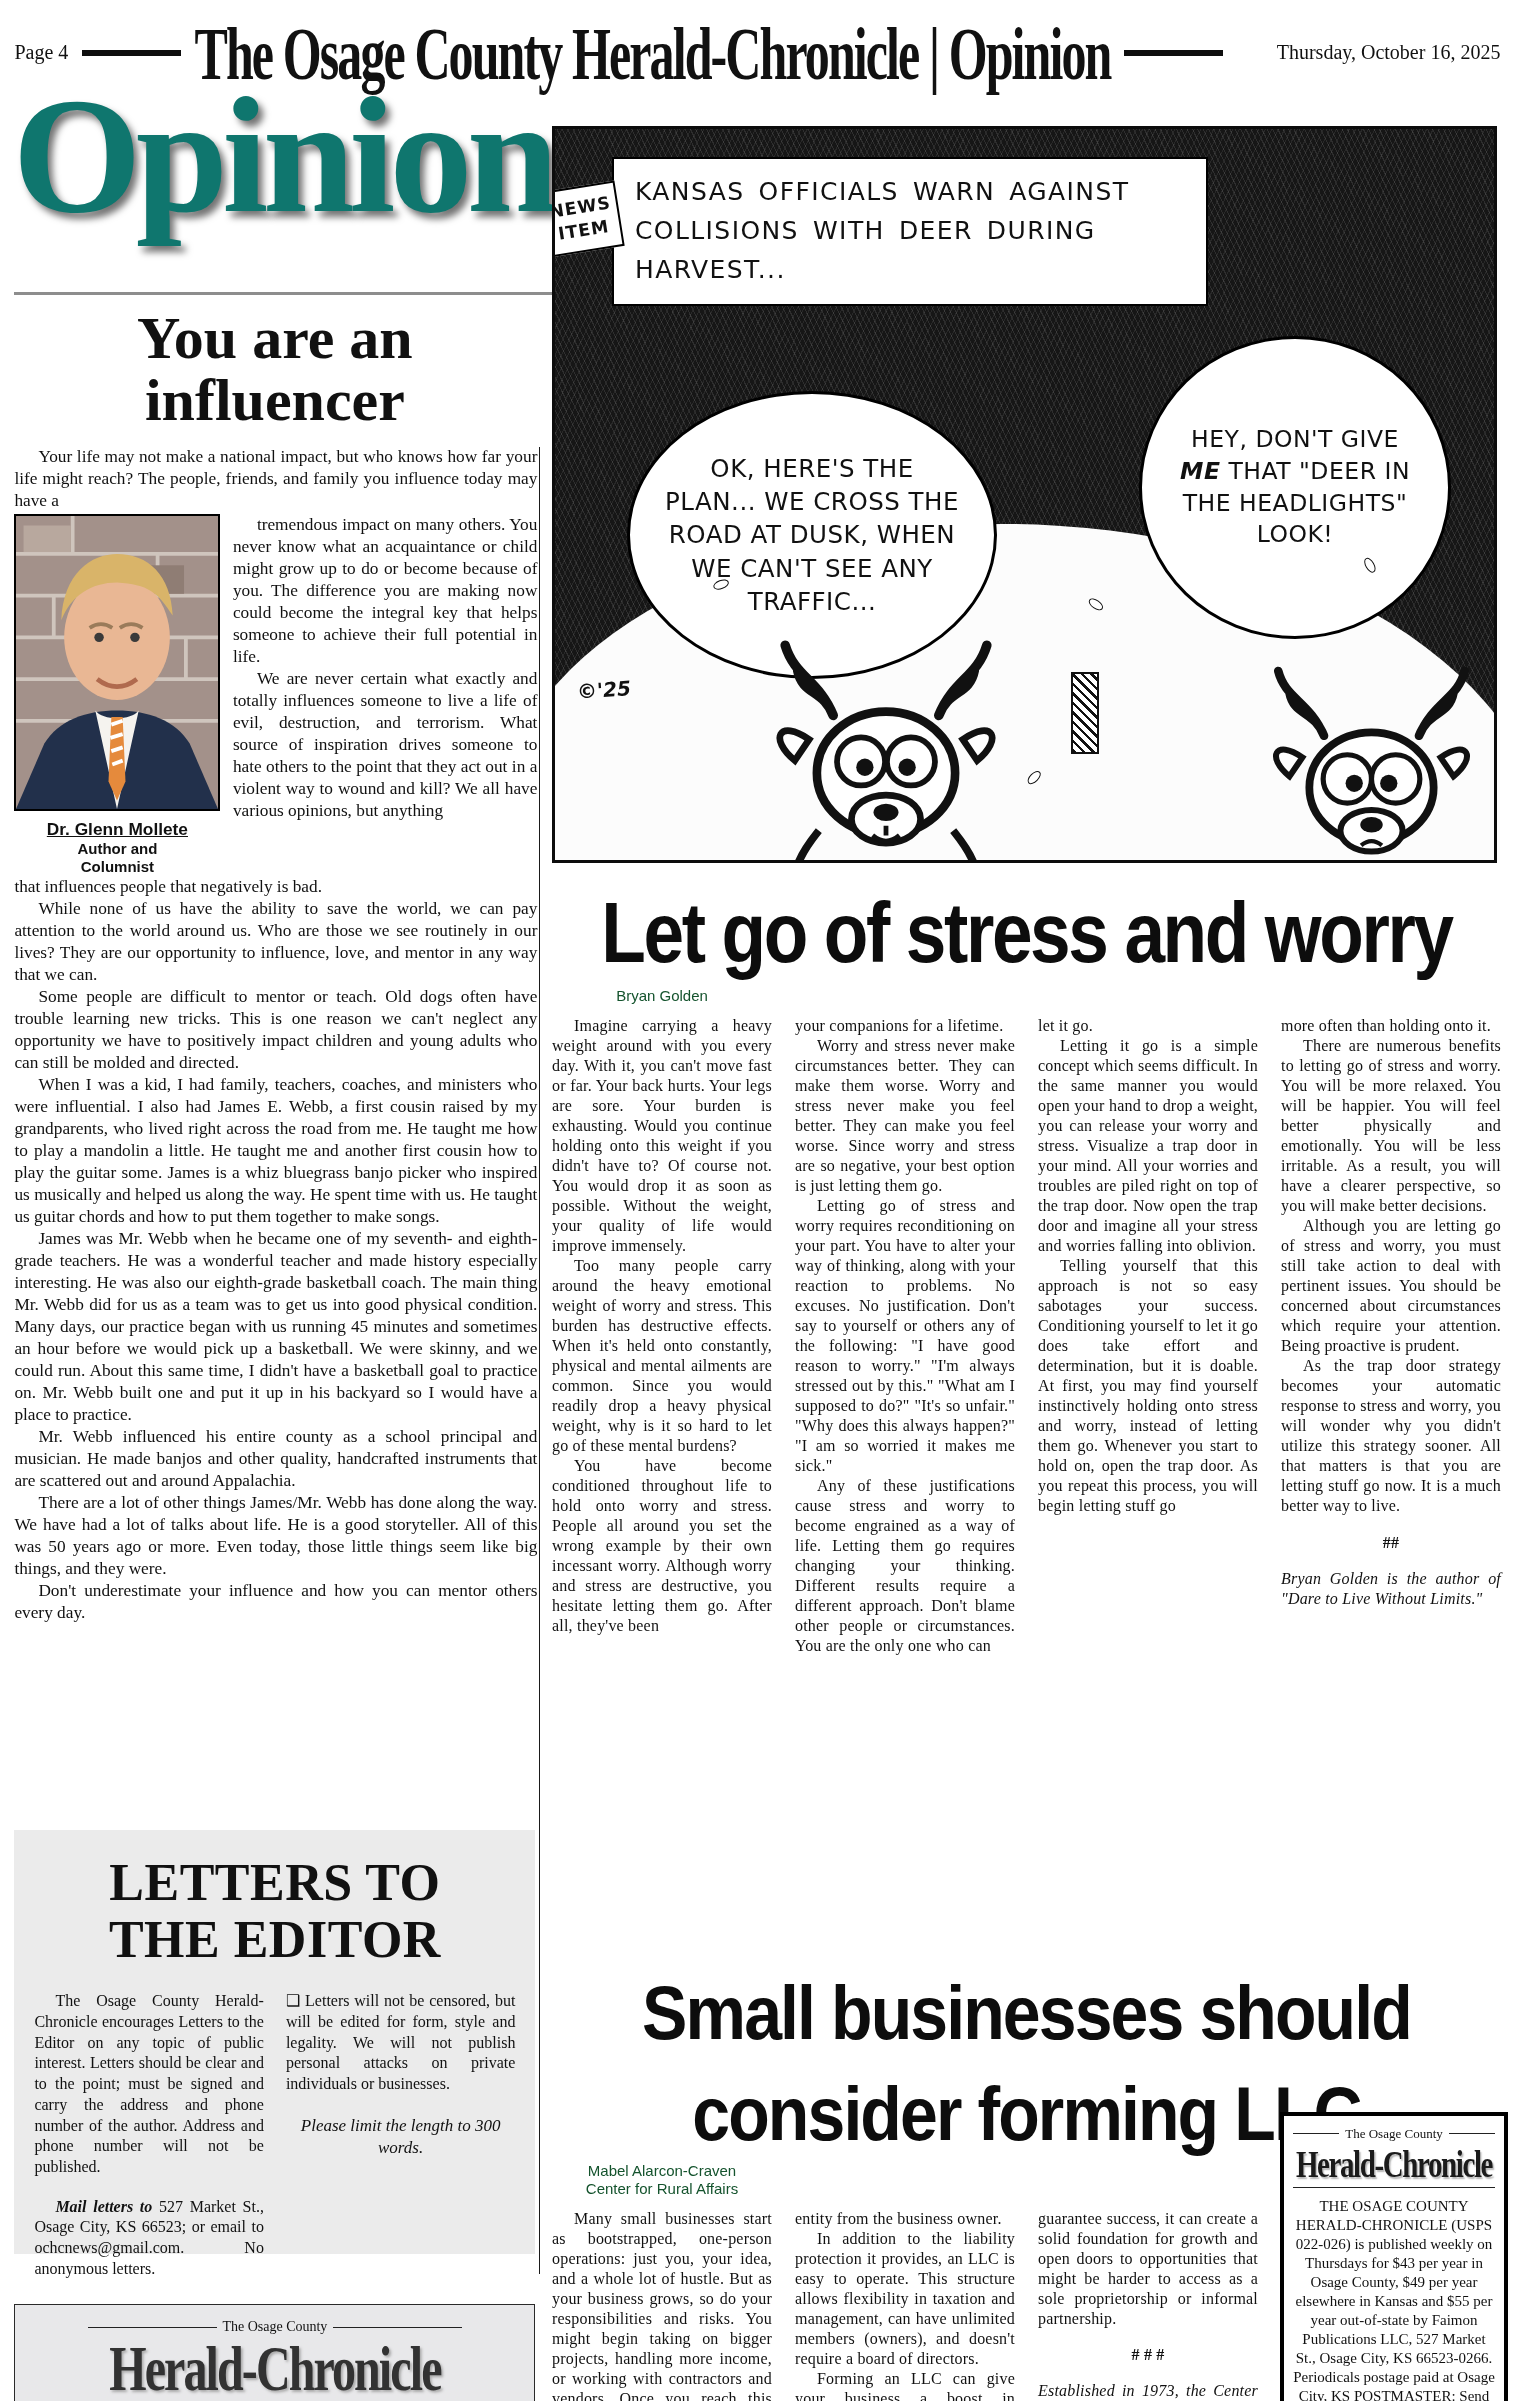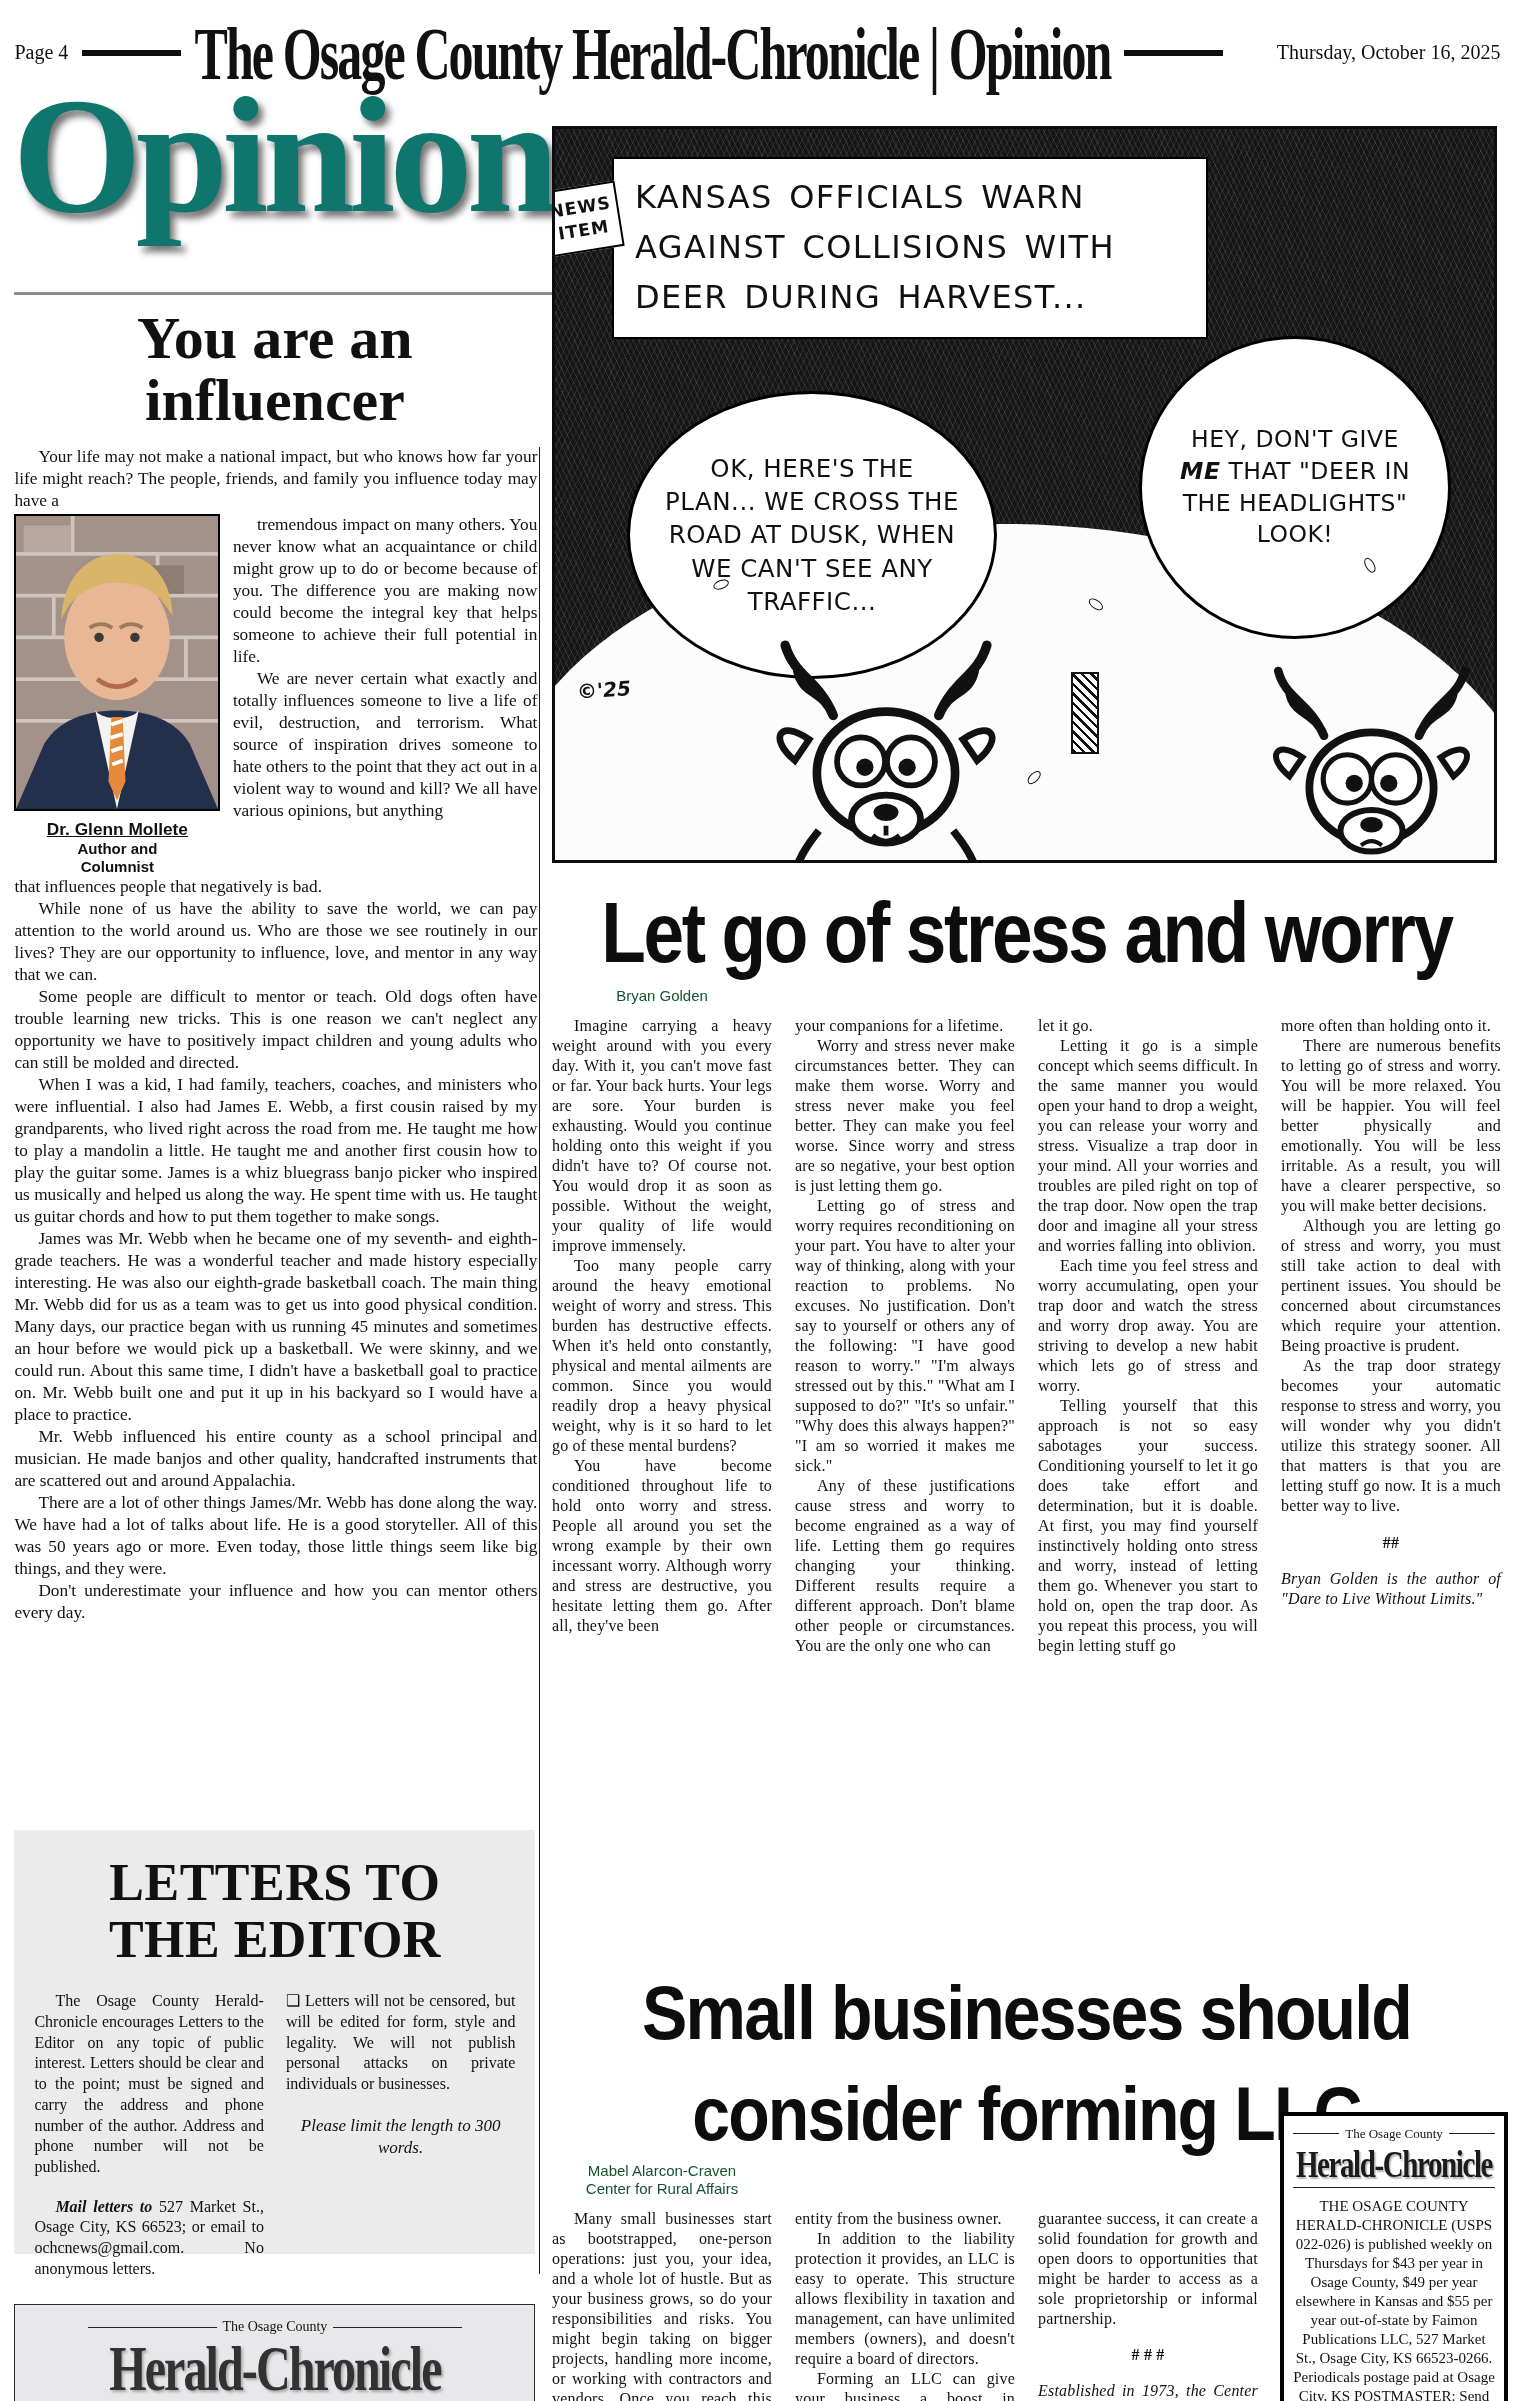--- a/index.html
+++ b/index.html
@@ -41,21 +41,21 @@
   
   .cartoon { position:absolute; left:552px; top:126px; width:945px; height:737px;
     border:3.8px solid #0c0c0c; overflow:hidden;
     background:
       repeating-linear-gradient(64deg, rgba(255,255,255,.10) 0 1px, transparent 1px 4.8px),
       repeating-linear-gradient(116deg, rgba(255,255,255,.08) 0 1px, transparent 1px 5.8px),
       #161616; }
   .ground { position:absolute; left:-6%; bottom:-20%; width:112%; height:66%;
     background:#fcfcfc; border-radius:48% 52% 0 0 / 62% 70% 0 0; }
   .banner { position:absolute; left:57px; top:28px; width:596px; background:#fff; border:2.9px solid #000;
-    padding:14.4px 21px; font-family:"DejaVu Sans", sans-serif; font-size:32px; line-height:1.55;
+    padding:14.4px 21px; font-family:"DejaVu Sans", sans-serif; font-size:25px; line-height:1.55;
     letter-spacing:1.4px; word-spacing:4.8px; font-weight:500; }
   .news-item { position:absolute; left:-10.6px; top:57px; width:76px; background:#fff; border:2.9px solid #000;
     padding:7.7px 3.8px; transform:rotate(-9deg); text-align:center; font-family:"DejaVu Sans", sans-serif;
     font-size:17.3px; font-weight:bold; letter-spacing:1px; line-height:1.35; }
   .bubble { position:absolute; background:#fff; border:3.4px solid #000; border-radius:50%;
     display:flex; align-items:center; justify-content:center; text-align:center;
     font-family:"DejaVu Sans", sans-serif; padding:34px; line-height:1.35; letter-spacing:0.5px; }
   .bubble-left { left:72px; top:262px; width:370px; height:288px; font-size:24.5px; }
   .bubble-right { left:584px; top:207px; width:312px; height:303px; font-size:23.5px; }
   .bubble .em { font-style:italic; font-weight:bold; }
@@ -252,21 +252,20 @@
         </div>
       <div class="ncol cont">
           <p>your companions for a lifetime.</p>
           <p>Worry and stress never make circumstances better. They can make them worse. Worry and stress never make you feel better. They can make you feel worse. Since worry and stress are so negative, your best option is just letting them go.</p>
           <p>Letting go of stress and worry requires reconditioning on your part. You have to alter your way of thinking, along with your reaction to problems. No excuses. No justification. Don't say to yourself or others any of the following: "I have good reason to worry." "I'm always stressed out by this." "What am I supposed to do?" "It's so unfair." "Why does this always happen?" "I am so worried it makes me sick."</p>
           <p>Any of these justifications cause stress and worry to become engrained as a way of life. Letting them go requires changing your thinking. Different results require a different approach. Don't blame other people or circumstances. You are the only one who can</p>
         </div>
       <div class="ncol cont">
           <p>let it go.</p>
           <p>Letting it go is a simple concept which seems difficult. In the same manner you would open your hand to drop a weight, you can release your worry and stress. Visualize a trap door in your mind. All your worries and troubles are piled right on top of the trap door. Now open the trap door and imagine all your stress and worries falling into oblivion.</p>
-          <p>Each time you feel stress and worry accumulating, open your trap door and watch the stress and worry drop away. You are striving to develop a new habit which lets go of stress and worry.</p>
           <p>Telling yourself that this approach is not so easy sabotages your success. Conditioning yourself to let it go does take effort and determination, but it is doable. At first, you may find yourself instinctively holding onto stress and worry, instead of letting them go. Whenever you start to hold on, open the trap door. As you repeat this process, you will begin letting stuff go</p>
         </div>
       <div class="ncol cont">
         <div>
             <p>more often than holding onto it.</p>
             <p>There are numerous benefits to letting go of stress and worry. You will be more relaxed. You will be happier. You will feel better physically and emotionally. You will be less irritable. As a result, you will have a clearer perspective, so you will make better decisions.</p>
             <p>Although you are letting go of stress and worry, you must still take action to deal with pertinent issues. You should be concerned about circumstances which require your attention. Being proactive is prudent.</p>
             <p>As the trap door strategy becomes your automatic response to stress and worry, you will wonder why you didn't utilize this strategy sooner. All that matters is that you are letting stuff go now. It is a much better way to live.</p>
           </div>
         <div class="hashmark">##</div>

